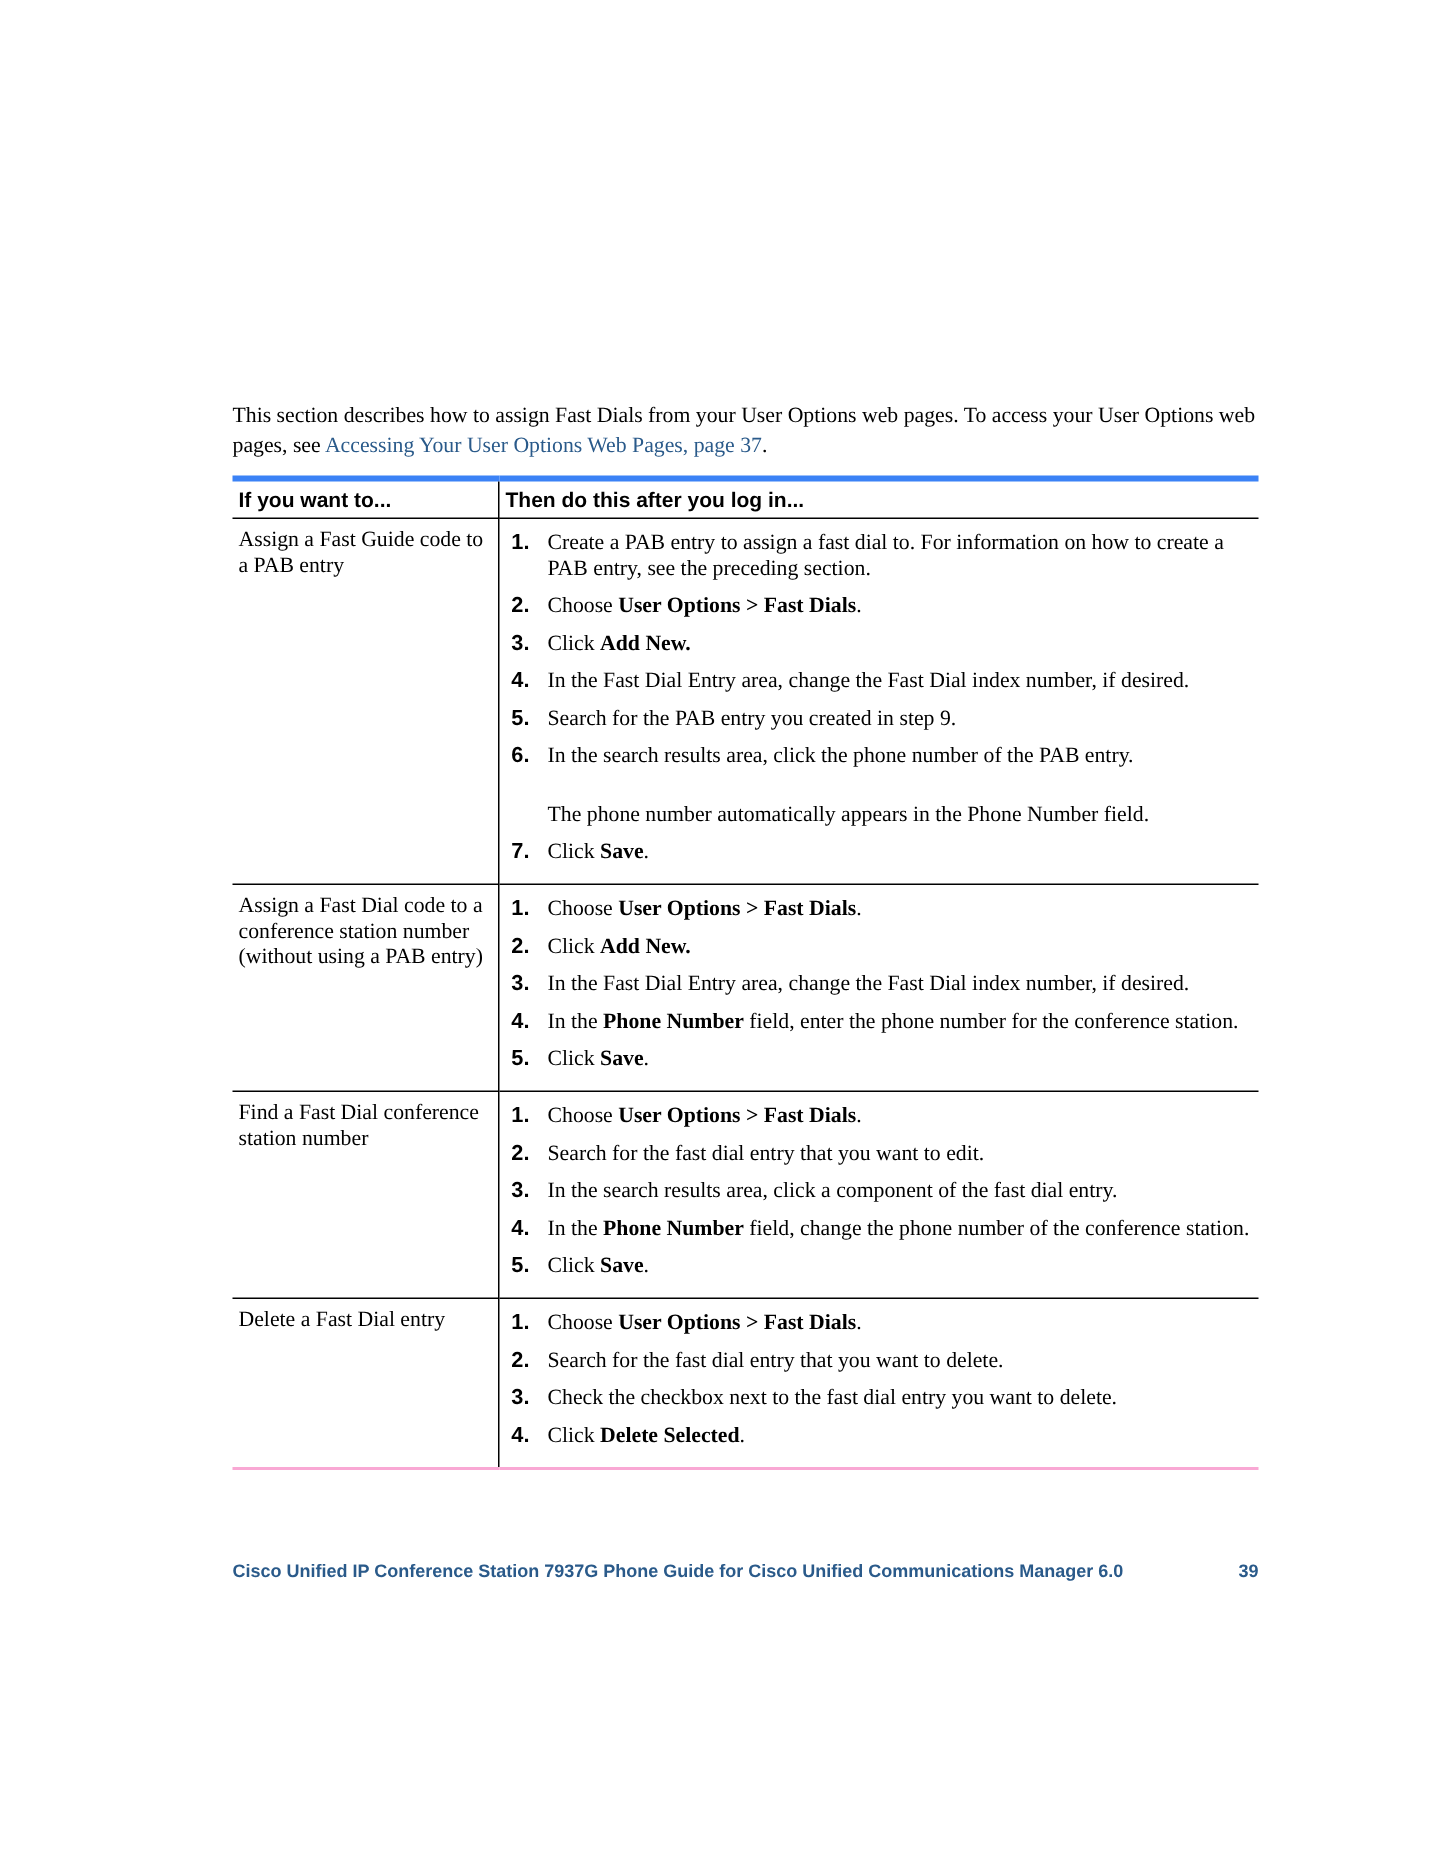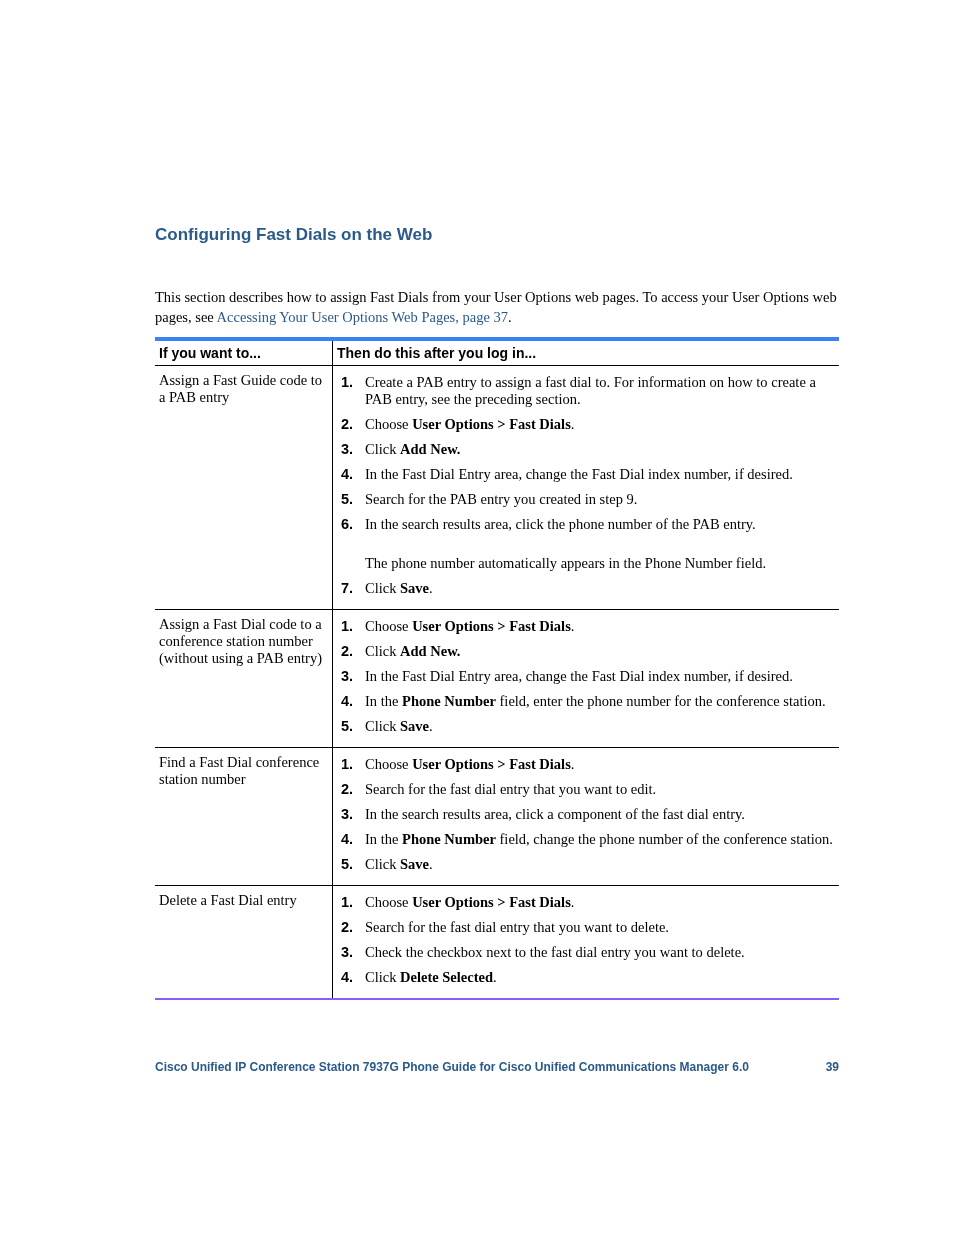--- a/index.html
+++ b/index.html
@@ -44,21 +44,21 @@
       padding: 4px 6px 4px 4px;
       font-size: 14px;
       vertical-align: top;
     }
     tbody td {
       border-top: 1px solid #000;
       vertical-align: top;
       padding: 6px 4px;
     }
     tbody tr:last-child td {
-      border-bottom: 2px solid #8b5cf6;
+      border-bottom: 2px solid #f9a8d4;
     }
     .col-want {
       width: 165px;
       padding-right: 8px;
       border-right: 1px solid #000;
     }
     ol.steps {
       list-style: none;
       margin: 0;
       padding: 0;
@@ -102,21 +102,20 @@
     .footer-page {
       text-align: right;
       min-width: 30px;
     }
   </style>
 </head>
 <body>
 
 <div class="page">
 
-  <div class="heading">Configuring Fast Dials on the Web</div>
 
   <div class="intro">
     <span>This section describes how to assign Fast Dials from your User Options web pages. To access your User Options web pages, see </span><a href="#" class="link">Accessing Your User Options Web Pages, page 37</a><span>.</span>
   </div>
 
   <table>
     <thead>
       <tr>
         <th class="col-want">If you want to...</th>
         <th>Then do this after you log in...</th>

